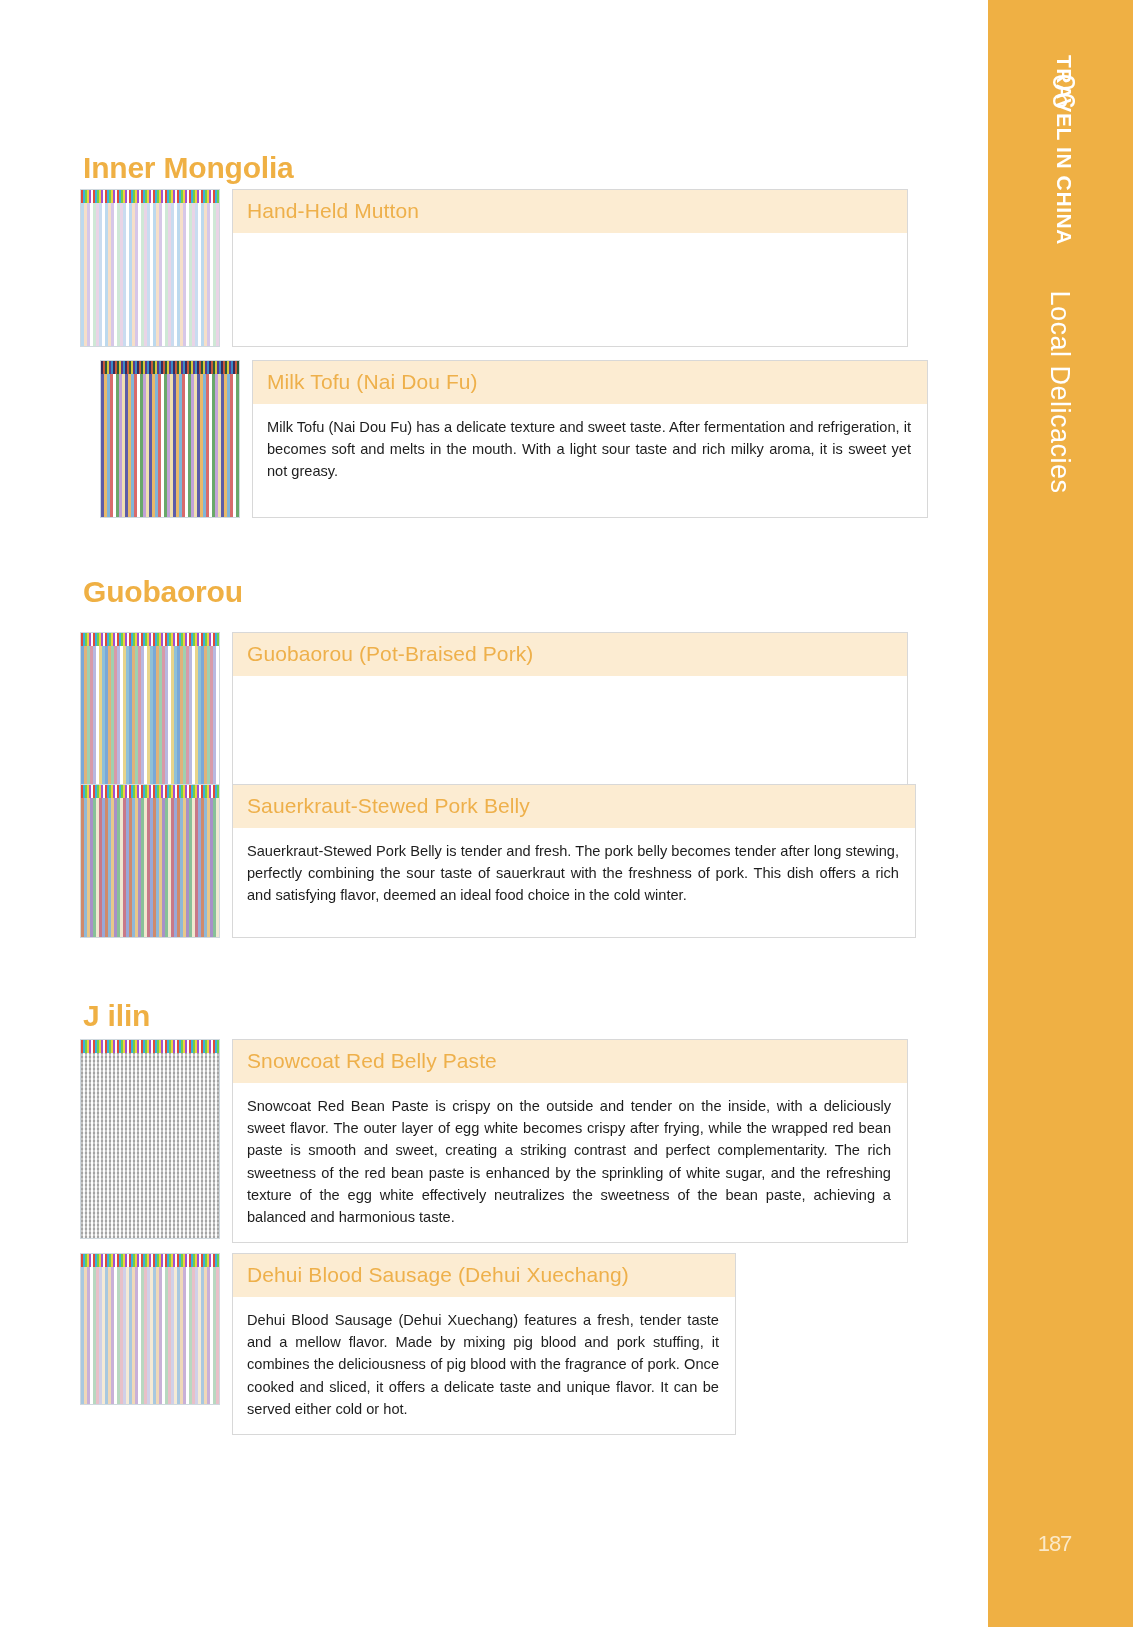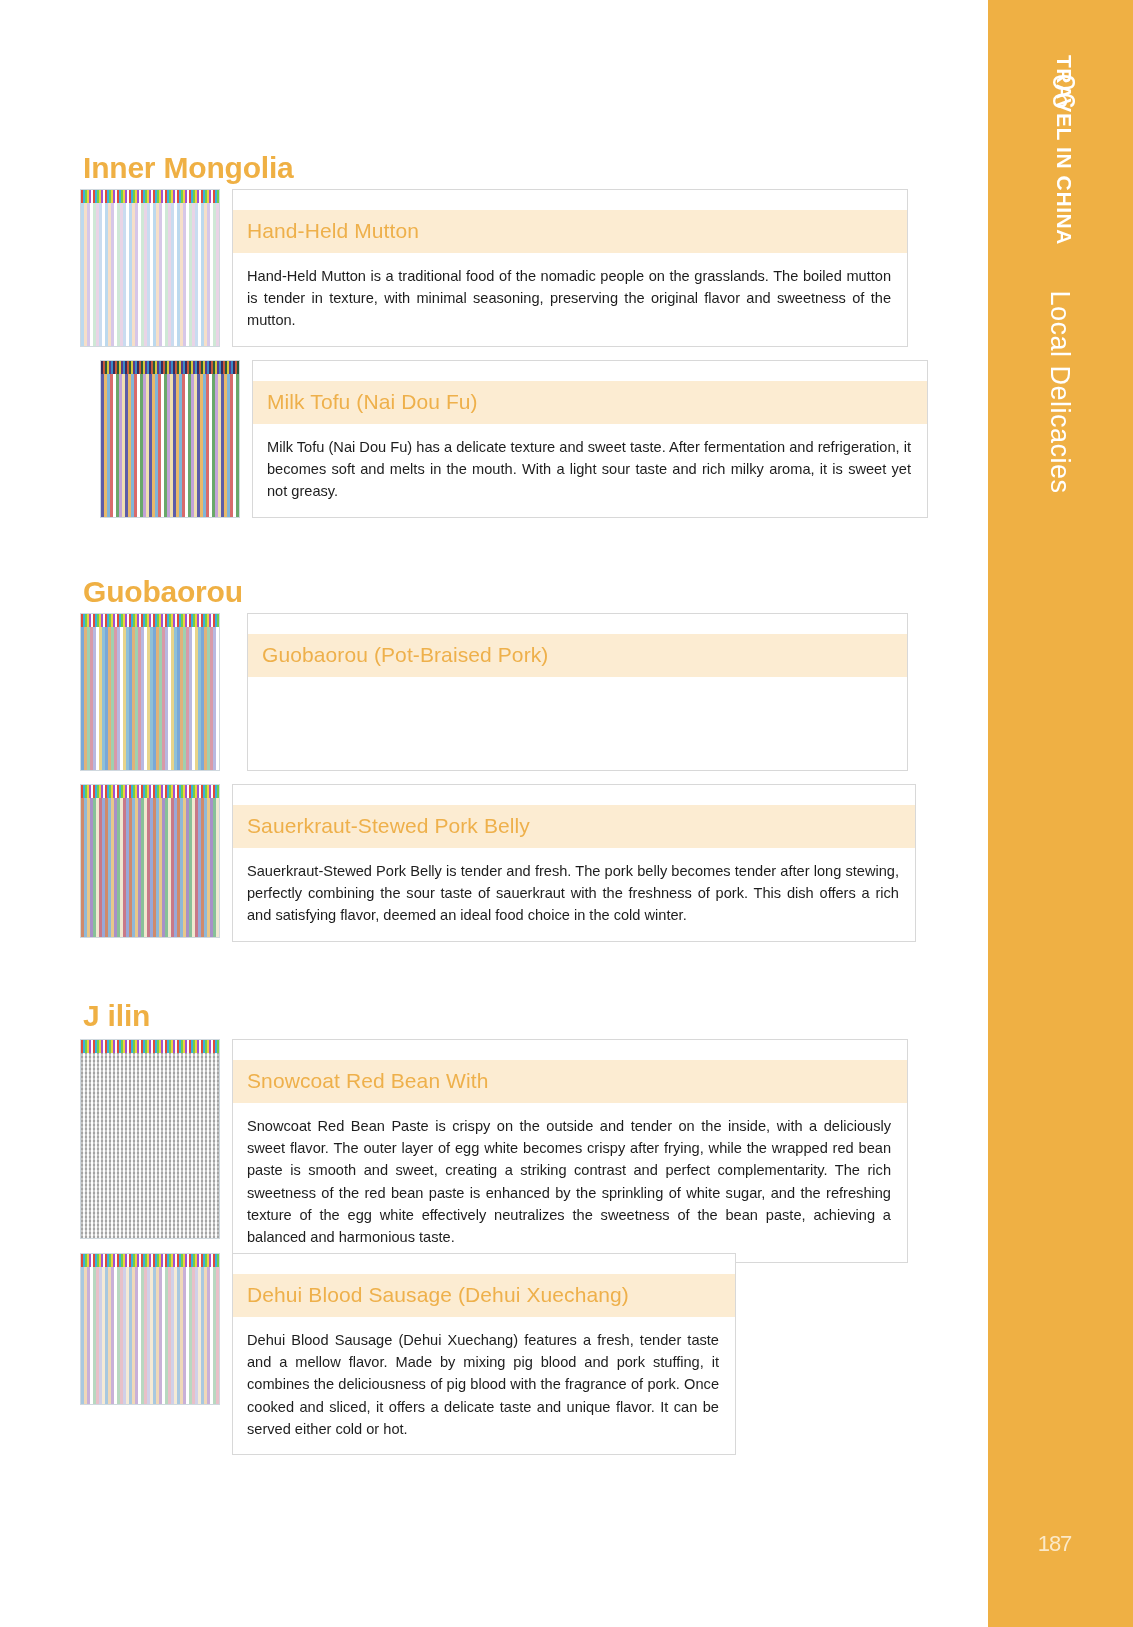--- a/index.html
+++ b/index.html
@@ -131,21 +131,20 @@
     box-sizing: border-box;
     background: #ffffff;
     min-height: 100%;
   }
   .card-header {
     background: #fcecd2;
     color: #eeb04b;
     font-size: 21px;
     padding: 9px 14px 10px 14px;
     letter-spacing: 0.1px;
-    margin-top: 20px;
   }
   .card-body {
     padding: 12px 16px 14px 14px;
     color: #1d1d1d;
     font-size: 14.6px;
     line-height: 1.52;
     text-align: justify;
     text-justify: inter-word;
     hyphens: none;
   }
@@ -189,37 +188,36 @@
 <div class="content">
 
   <h1 class="province-heading" style="top:131px;">Inner Mongolia</h1>
 
   <div class="entry" style="top:189px; width:828px; height:158px;">
     <div class="thumb stripes-a" style="height:158px;">
       <div class="noise-band noise-bright"></div>
     </div>
     <div class="card" style="min-height:158px;">
       <div class="card-header">Hand-Held Mutton</div>
-      <div class="card-body">Hand-Held Mutton is a traditional food of the nomadic people on the grasslands. The boiled mutton is tender in texture, with minimal seasoning, preserving the original flavor and sweetness of the mutton.</div>
     </div>
   </div>
 
   <div class="entry" style="top:360px; width:828px; height:158px;padding-left:20px;">
     <div class="thumb stripes-b" style="height:158px;">
       <div class="noise-band noise-dark"></div>
     </div>
     <div class="card" style="min-height:158px;">
       <div class="card-header">Milk Tofu (Nai Dou Fu)</div>
       <div class="card-body">Milk Tofu (Nai Dou Fu) has a delicate texture and sweet taste. After fermentation and refrigeration, it becomes soft and melts in the mouth. With a light sour taste and rich milky aroma, it is sweet yet not greasy.</div>
     </div>
   </div>
 
   <h1 class="province-heading" style="top:555px;">Guobaorou</h1>
 
-  <div class="entry" style="top:613px; width:828px; height:133px;gap:15px;">
+  <div class="entry" style="top:632px; width:828px; height:133px;">
     <div class="thumb stripes-c" style="height:158px;">
       <div class="noise-band noise-bright"></div>
     </div>
     <div class="card" style="min-height:158px;">
       <div class="card-header">Guobaorou (Pot-Braised Pork)</div>
     </div>
   </div>
 
   <div class="entry" style="top:784px; width:836px; height:154px;">
     <div class="thumb stripes-d" style="height:154px;">
@@ -231,21 +229,21 @@
     </div>
   </div>
 
   <h1 class="province-heading" style="top:979px;">J ilin</h1>
 
   <div class="entry" style="top:1039px; width:828px; height:200px;">
     <div class="thumb stripes-e" style="height:200px;">
       <div class="noise-band noise-bright"></div>
     </div>
     <div class="card" style="min-height:200px;">
-      <div class="card-header">Snowcoat Red Bean With</div>
+      <div class="card-header">Snowcoat Red Belly Paste</div>
       <div class="card-body">Snowcoat Red Bean Paste is crispy on the outside and tender on the inside, with a deliciously sweet flavor. The outer layer of egg white becomes crispy after frying, while the wrapped red bean paste is smooth and sweet, creating a striking contrast and perfect complementarity. The rich sweetness of the red bean paste is enhanced by the sprinkling of white sugar, and the refreshing texture of the egg white effectively neutralizes the sweetness of the bean paste, achieving a balanced and harmonious taste.</div>
     </div>
   </div>
 
   <div class="entry" style="top:1253px; width:656px; height:152px;">
     <div class="thumb stripes-f" style="height:152px;">
       <div class="noise-band noise-bright"></div>
     </div>
     <div class="card" style="min-height:152px;">
       <div class="card-header">Dehui Blood Sausage (Dehui Xuechang)</div>

